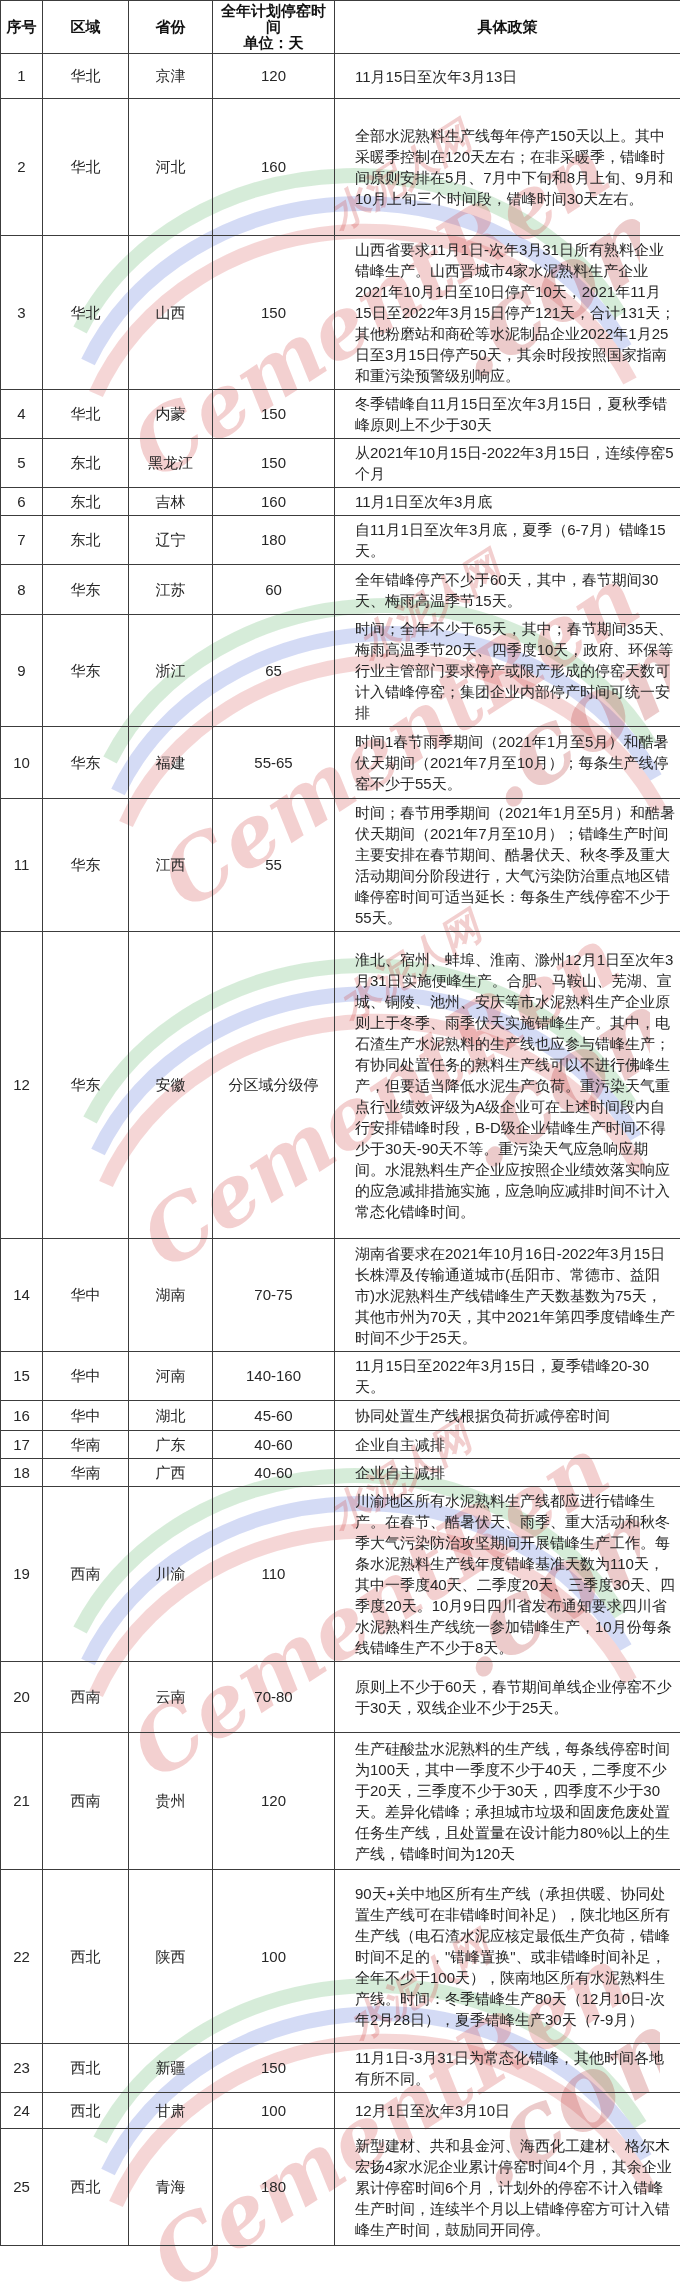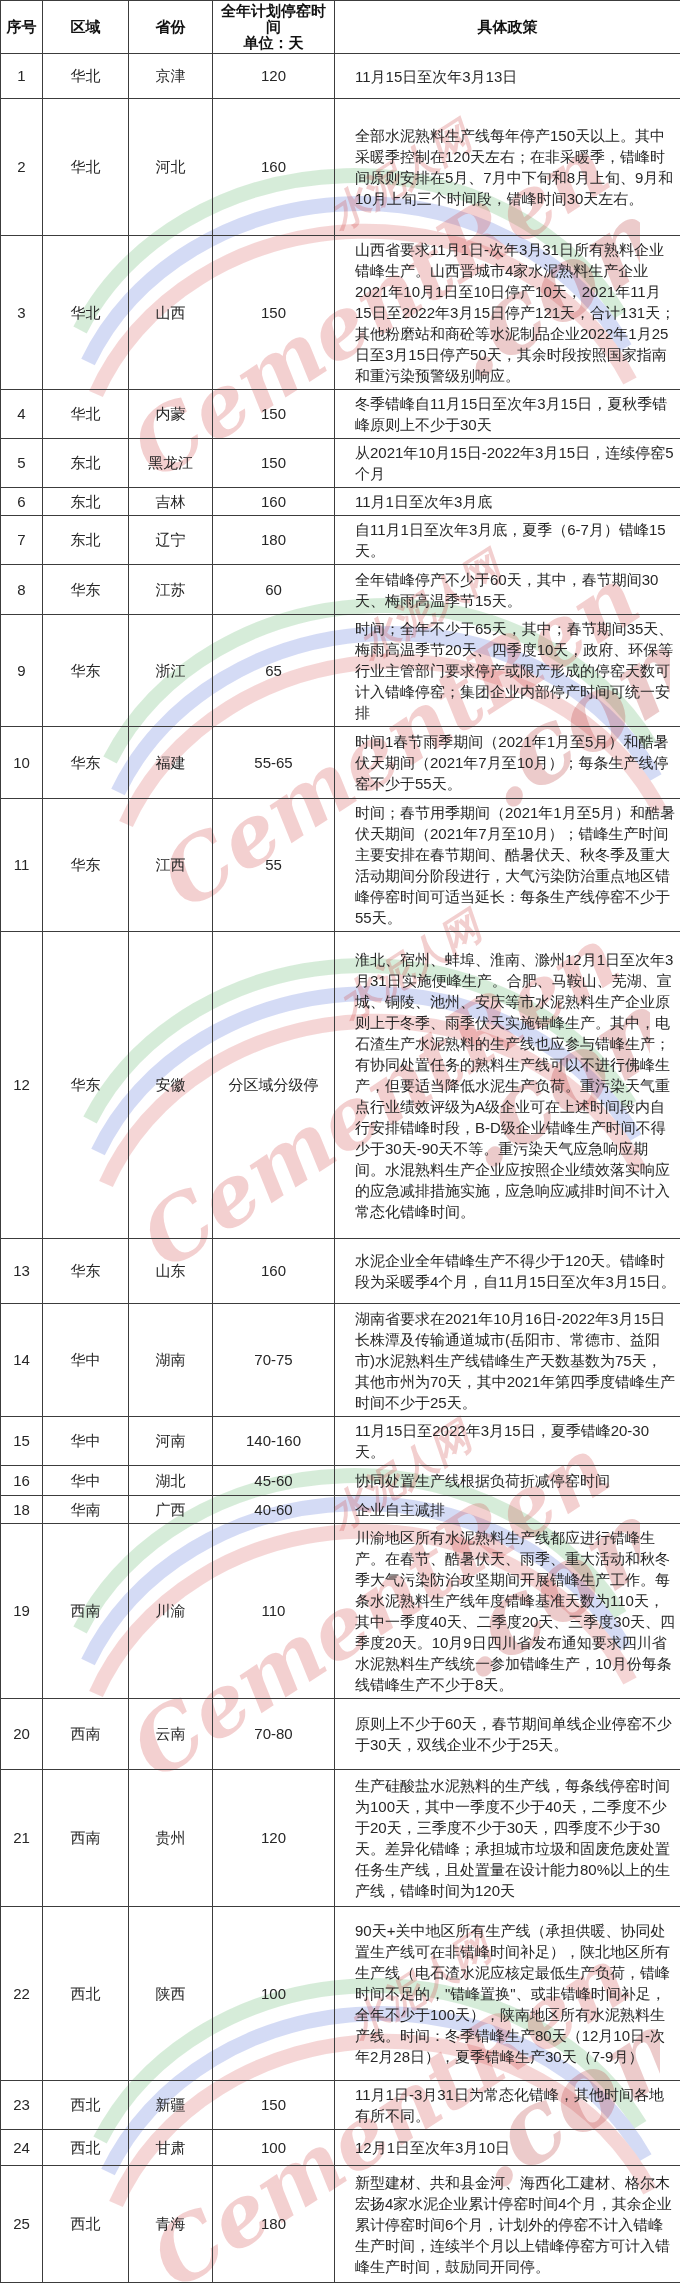--- a/index.html
+++ b/index.html
@@ -222,27 +222,20 @@
           <td class="td-center">55</td>
           <td class="td-policy">时间；春节用季期间（2021年1月至5月）和酷暑伏天期间（2021年7月至10月）；错峰生产时间主要安排在春节期间、酷暑伏天、秋冬季及重大活动期间分阶段进行，大气污染防治重点地区错峰停窑时间可适当延长：每条生产线停窑不少于55天。</td>
         </tr>
         <tr style="height: 307px;">
           <td class="td-center">12</td>
           <td class="td-center">华东</td>
           <td class="td-center">安徽</td>
           <td class="td-center">分区域分级停</td>
           <td class="td-policy">淮北、宿州、蚌埠、淮南、滁州12月1日至次年3月31日实施便峰生产。合肥、马鞍山、芜湖、宣城、铜陵、池州、安庆等市水泥熟料生产企业原则上于冬季、雨季伏天实施错峰生产。其中，电石渣生产水泥熟料的生产线也应参与错峰生产；有协同处置任务的熟料生产线可以不进行佛峰生产，但要适当降低水泥生产负荷。重污染天气重点行业绩效评级为A级企业可在上述时间段内自行安排错峰时段，B-D级企业错峰生产时间不得少于30天-90天不等。重污染天气应急响应期间。水混熟料生产企业应按照企业绩效落实响应的应急减排措施实施，应急响应减排时间不计入常态化错峰时间。</td>
         </tr>
-        <tr style="height: 65px;">
-          <td class="td-center">13</td>
-          <td class="td-center">华东</td>
-          <td class="td-center">山东</td>
-          <td class="td-center">160</td>
-          <td class="td-policy">水泥企业全年错峰生产不得少于120天。错峰时段为采暖季4个月，自11月15日至次年3月15日。</td>
-        </tr>
         <tr style="height: 113px;">
           <td class="td-center">14</td>
           <td class="td-center">华中</td>
           <td class="td-center">湖南</td>
           <td class="td-center">70-75</td>
           <td class="td-policy">湖南省要求在2021年10月16日-2022年3月15日长株潭及传输通道城市(岳阳市、常德市、益阳市)水泥熟料生产线错峰生产天数基数为75天，其他市州为70天，其中2021年第四季度错峰生产时间不少于25天。</td>
         </tr>
         <tr style="height: 40px;">
           <td class="td-center">15</td>
           <td class="td-center">华中</td>
@@ -250,20 +243,27 @@
           <td class="td-center">140-160</td>
           <td class="td-policy">11月15日至2022年3月15日，夏季错峰20-30天。</td>
         </tr>
         <tr style="height: 30px; margin-top: 10px;">
           <td class="td-center">16</td>
           <td class="td-center">华中</td>
           <td class="td-center">湖北</td>
           <td class="td-center">45-60</td>
           <td class="td-policy">协同处置生产线根据负荷折减停窑时间</td>
         </tr>
+        <tr style="height: 24px;">
+          <td class="td-center">17</td>
+          <td class="td-center">华南</td>
+          <td class="td-center">广东</td>
+          <td class="td-center">40-60</td>
+          <td class="td-policy">企业自主减排</td>
+        </tr>
         <tr style="height: 23px;">
           <td class="td-center">18</td>
           <td class="td-center">华南</td>
           <td class="td-center">广西</td>
           <td class="td-center">40-60</td>
           <td class="td-policy">企业自主减排</td>
         </tr>
         <tr style="height: 175px;">
           <td class="td-center">19</td>
           <td class="td-center">西南</td>

